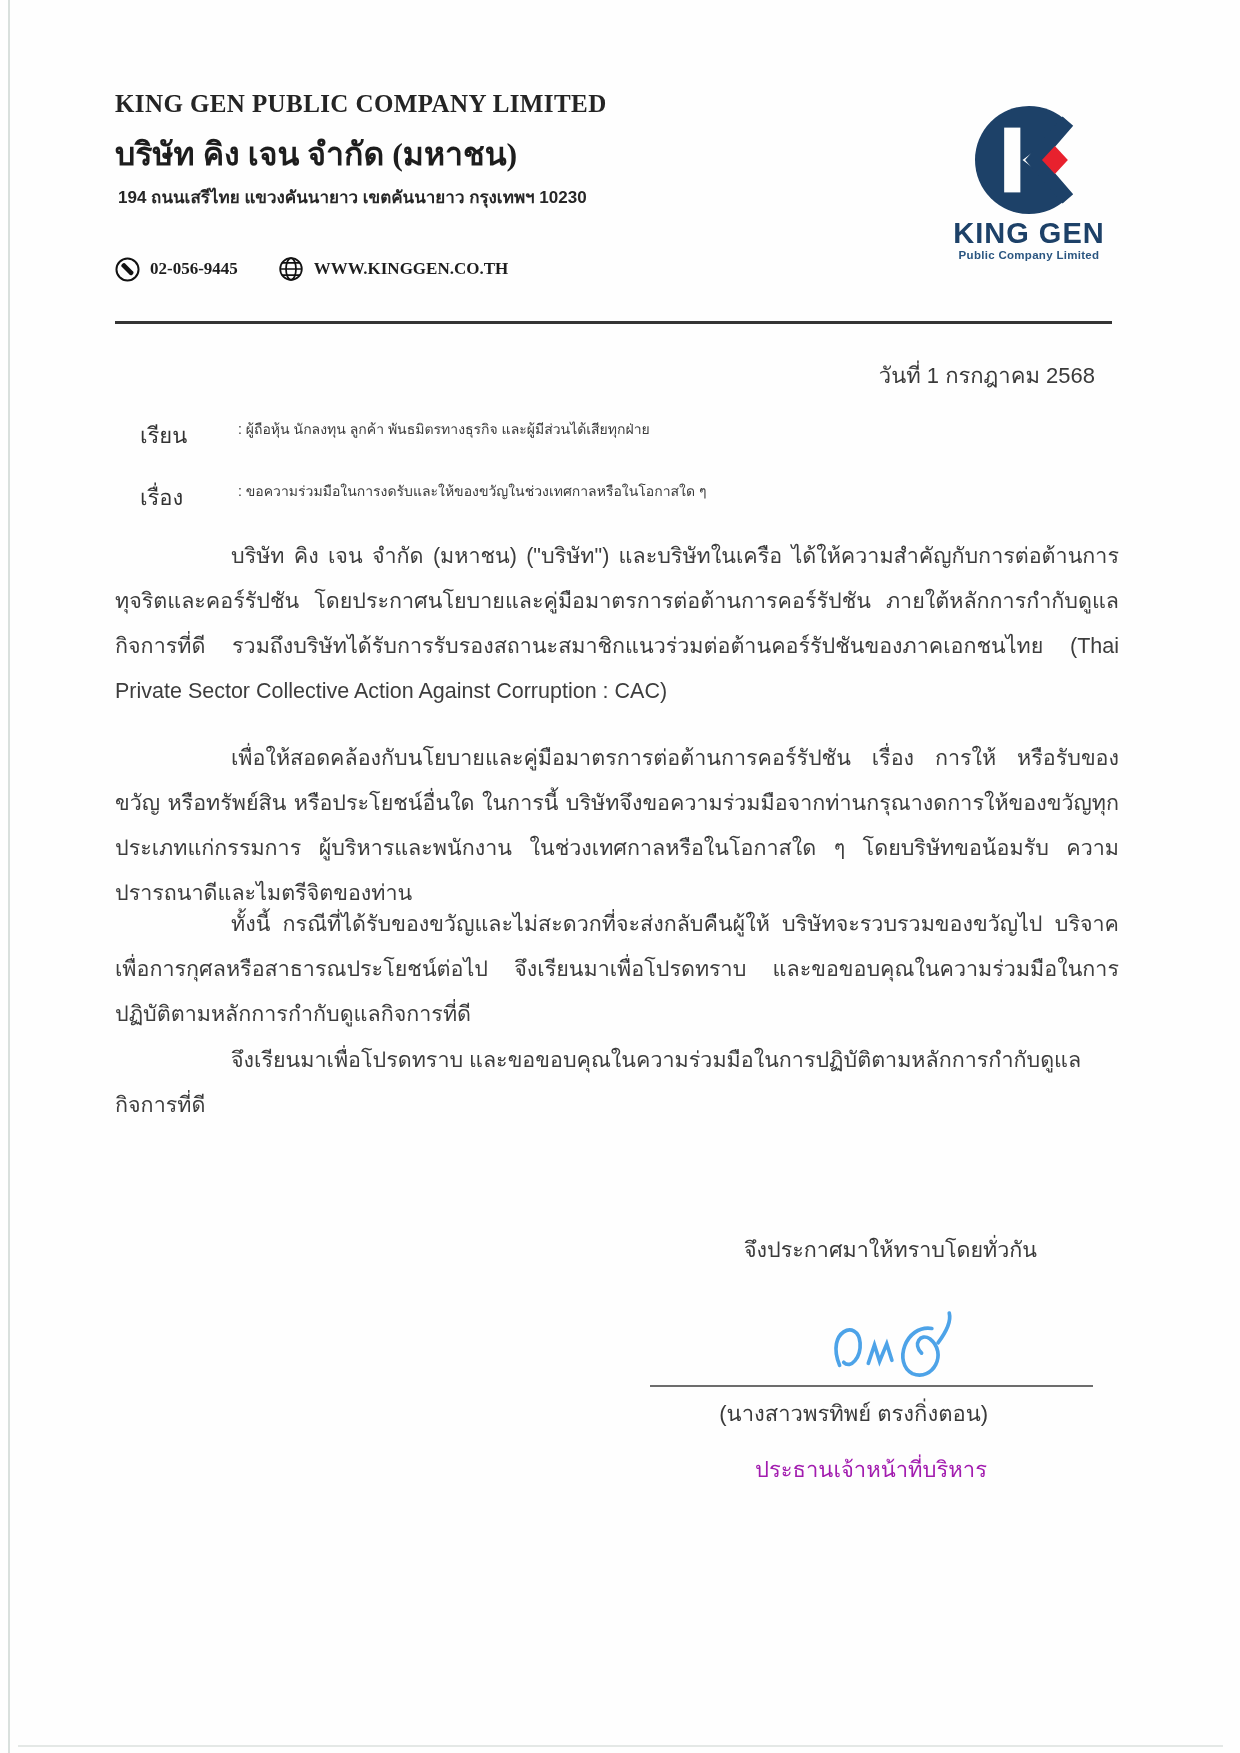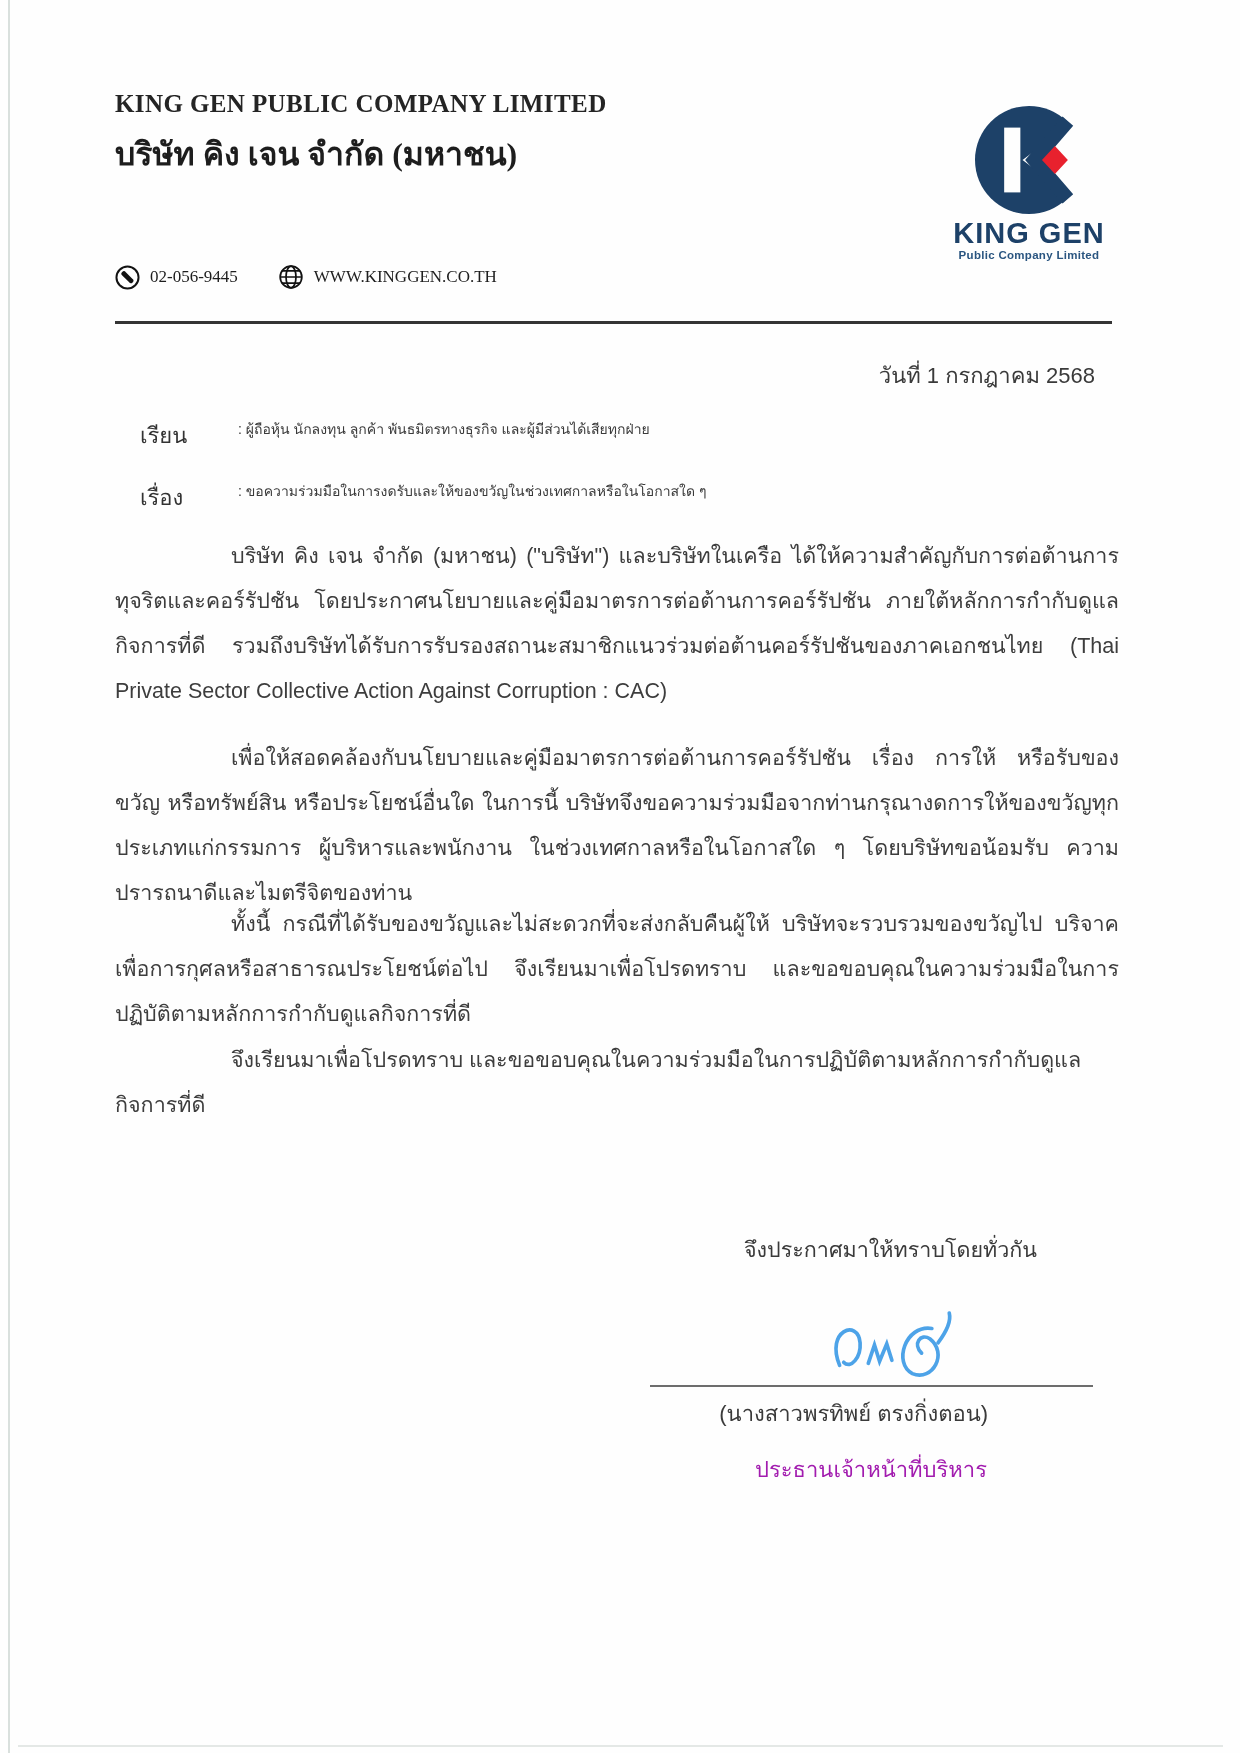--- a/index.html
+++ b/index.html
@@ -15,21 +15,21 @@
   .abs{position:absolute;}
   
   .edge-left{left:8px;top:0;width:2px;height:1753px;background:#d9e0dd;}
   .edge-bottom{left:18px;top:1745px;width:1205px;height:2px;background:#e4e8e6;}
 
   
   .company-en{left:115px;top:90px;font-family:"Liberation Serif",serif;font-weight:bold;font-size:25px;color:#242424;letter-spacing:.4px;}
   .company-th{left:115px;top:128px;font-family:"Liberation Serif",serif;font-weight:bold;font-size:32px;color:#1d1d1d;}
   .address-th{left:118px;top:183px;font-weight:bold;font-size:17px;color:#262626;}
   .address-en{left:118px;top:218px;font-family:"Liberation Serif",serif;font-weight:bold;font-size:16.5px;color:#242424;letter-spacing:.2px;}
-  .contact-row{left:115px;top:264px;display:flex;align-items:center;gap:10px;font-family:"Liberation Serif",serif;font-weight:normal;font-size:17px;color:#1e1e1e;}
+  .contact-row{left:115px;top:256px;display:flex;align-items:center;gap:10px;font-family:"Liberation Serif",serif;font-weight:bold;font-size:17px;color:#1e1e1e;}
   .contact-row .gap{width:20px;}
   .icon-svg{display:block;}
 
   
   .logo{left:938px;top:106px;width:182px;text-align:center;}
   .logo-circle{display:block;margin:0 auto;width:108px;height:108px;}
   .logo-name{font-size:29px;font-weight:800;color:#1d4168;letter-spacing:1px;line-height:30px;margin-top:4px;}
   .logo-sub{font-size:11.5px;font-weight:bold;color:#2a5580;letter-spacing:.3px;margin-top:1px;}
 
   .rule{left:115px;top:321px;width:997px;height:2.5px;background:#343434;}
@@ -63,20 +63,21 @@
 </head>
 <body>
 
 <div class="page">
 
   <div class="abs edge-left"></div>
   <div class="abs edge-bottom"></div>
 
   <div class="abs company-en">KING GEN PUBLIC COMPANY LIMITED</div>
   <div class="abs company-th">บริษัท คิง เจน จำกัด (มหาชน)</div>
+  <div class="abs address-th">194 ถนนเสรีไทย แขวงคันนายาว เขตคันนายาว กรุงเทพฯ 10230</div>
 
   <div class="abs contact-row">
     <span>
       <svg class="icon-svg" width="25" height="25" viewBox="0 0 24 24">
         <circle cx="12" cy="12" r="10.6" fill="none" stroke="#121212" stroke-width="1.9"></circle>
         <path d="M7.2 10.2 a2.3 2.3 0 1 1 3.2-3.2 l6.2 6.2 a2.3 2.3 0 1 1 -3.2 3.2 z" fill="#121212"></path>
       </svg>
     </span>
     <span>02-056-9445</span>
     <span class="gap"></span>

